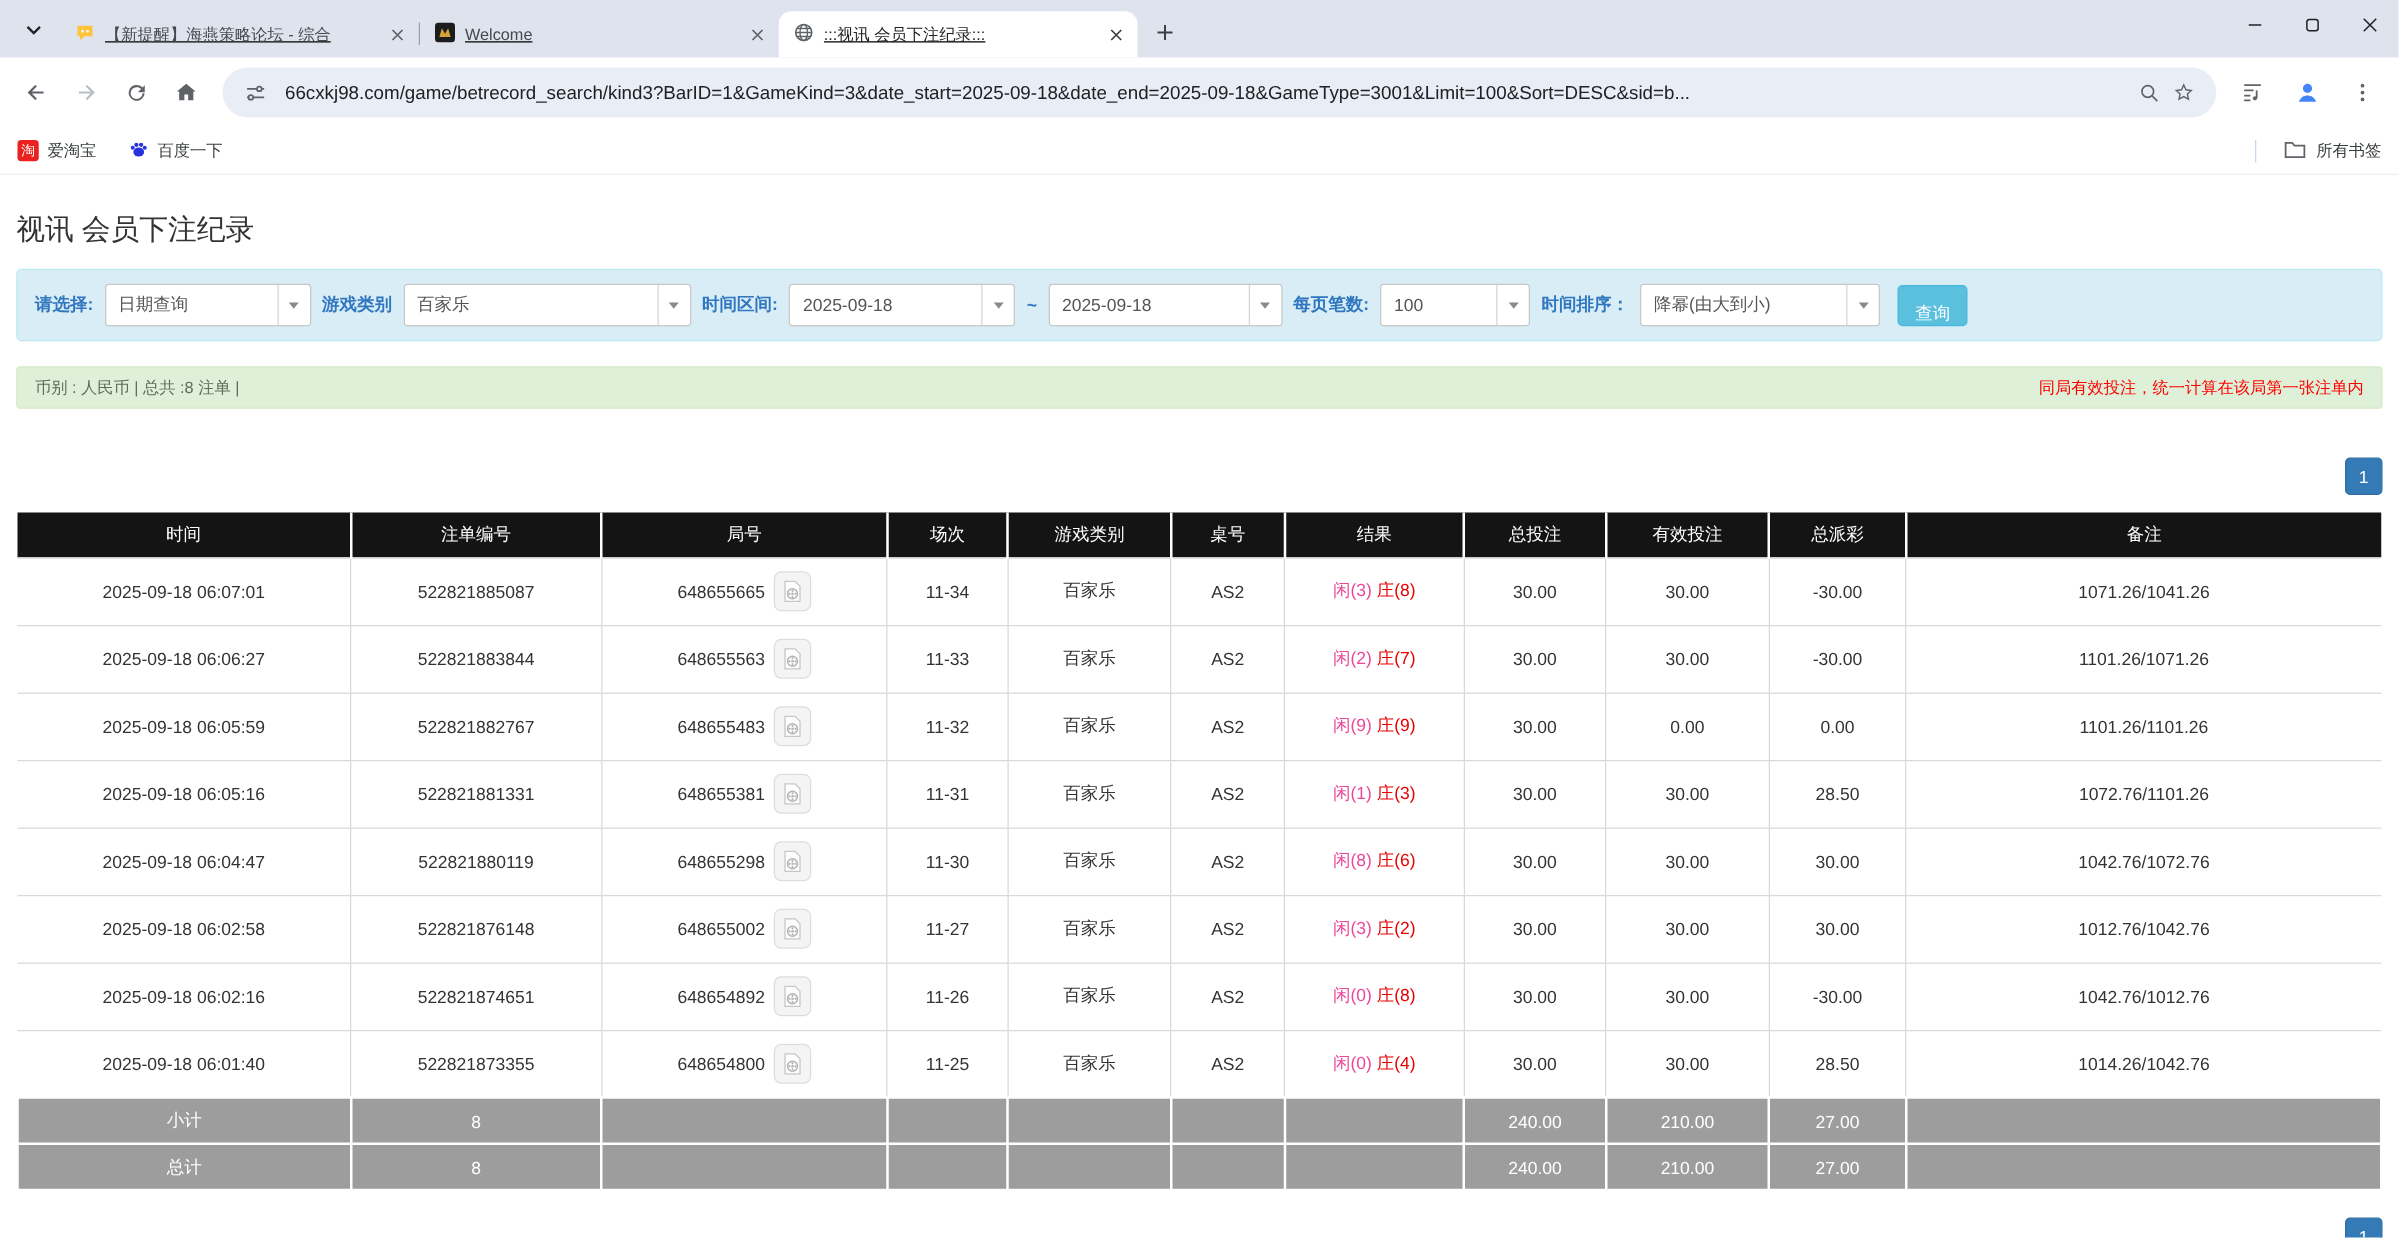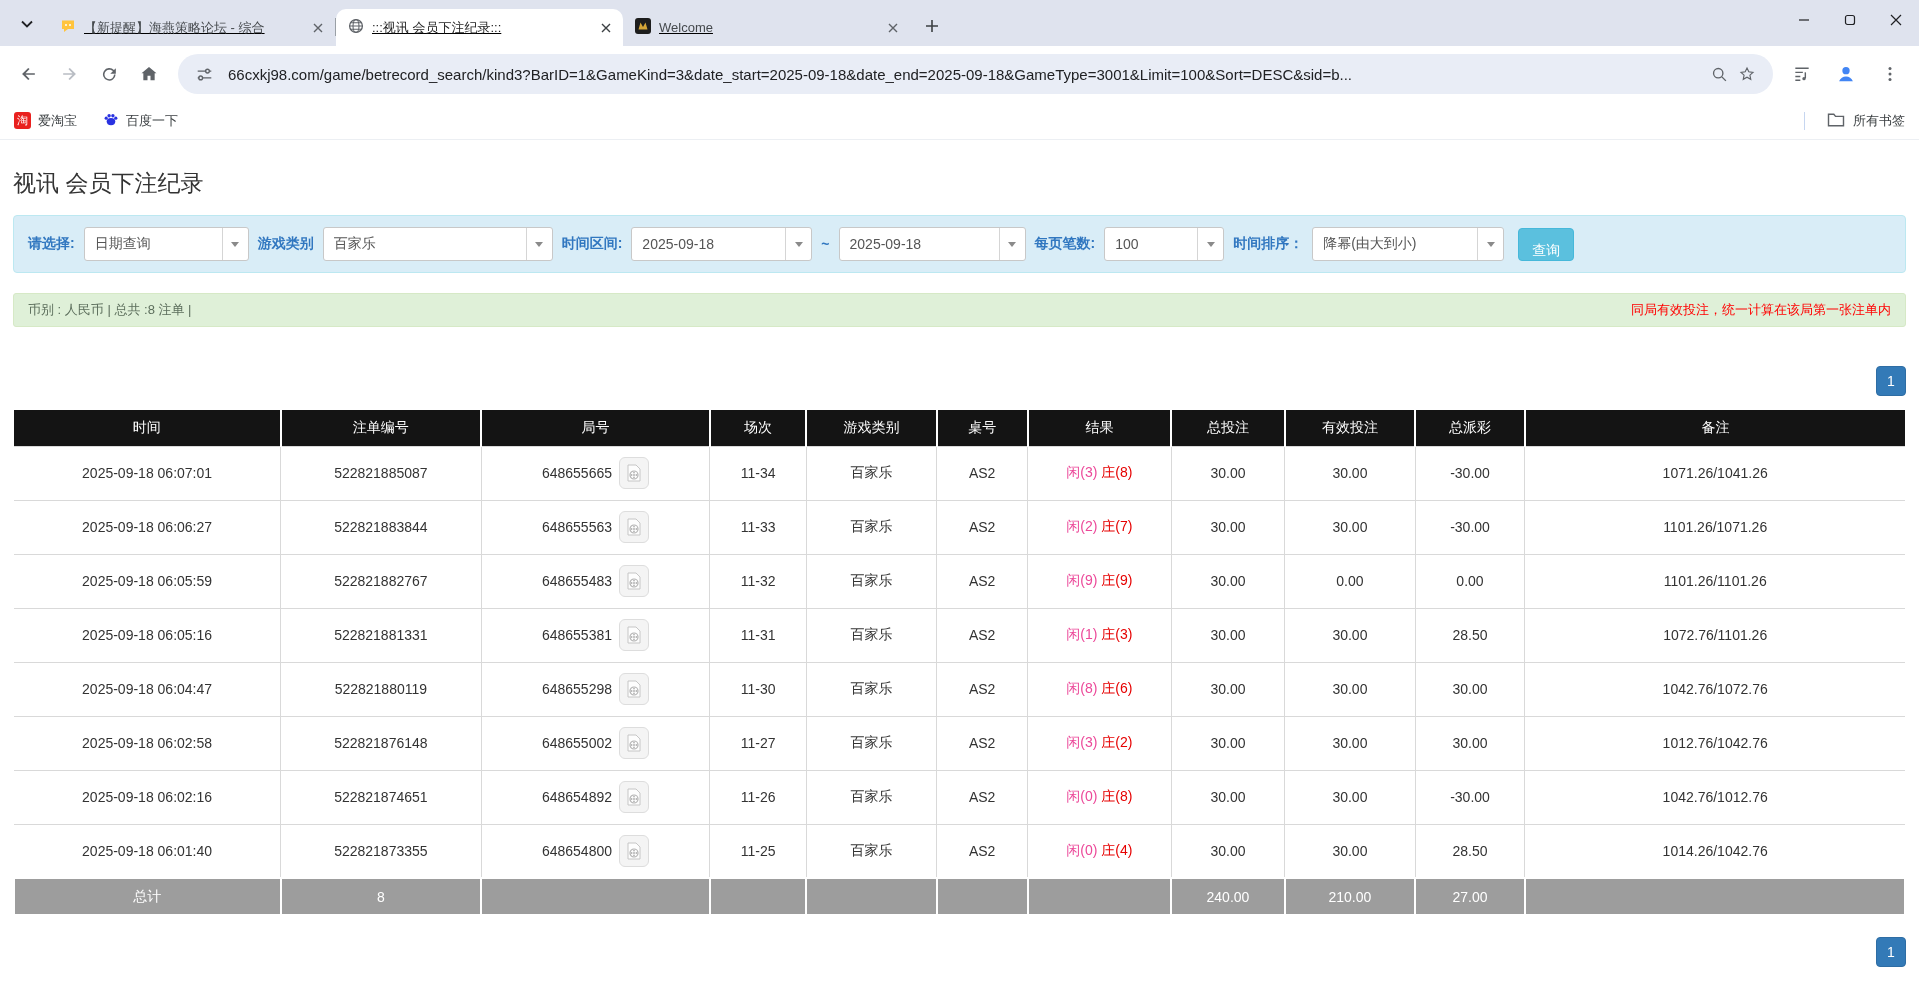--- a/index.html
+++ b/index.html
@@ -84,47 +84,47 @@
     </span>
     <span class="tab-title">【新提醒】海燕策略论坛 - 综合</span>
     <span class="tab-close">
       <svg width="10" height="10" viewBox="0 0 10 10">
           <path d="M1 1l8 8M9 1l-8 8" stroke="#5f6368" stroke-width="1.4"></path>
         </svg>
     </span>
   </div>
   <div class="tab-divider"></div>
 
+  <div class="tab">
+    <span>
+      <svg width="16" height="16" viewBox="0 0 16 16">
+          <rect width="16" height="16" rx="3" fill="#1d1d1d"></rect>
+          <path d="M3.5 11.5l2-7 2.5 4.5 2.5-4.5 2 7z" fill="#d4a537"></path>
+        </svg>
+    </span>
+    <span class="tab-title">Welcome</span>
+    <span class="tab-close">
+      <svg width="10" height="10" viewBox="0 0 10 10">
+          <path d="M1 1l8 8M9 1l-8 8" stroke="#5f6368" stroke-width="1.4"></path>
+        </svg>
+    </span>
+  </div>
+
   <div class="tab active">
     <span>
       <svg width="16" height="16" viewBox="0 0 16 16">
           <circle cx="8" cy="8" r="6.4" fill="none" stroke="#5f6368" stroke-width="1.3"></circle>
           <ellipse cx="8" cy="8" rx="3" ry="6.4" fill="none" stroke="#5f6368" stroke-width="1.1"></ellipse>
           <path d="M1.6 8h12.8M2.5 4.8h11M2.5 11.2h11" stroke="#5f6368" stroke-width="1.1"></path>
         </svg>
     </span>
     <span class="tab-title">:::视讯 会员下注纪录:::</span>
     <span class="tab-close">
       <svg width="10" height="10" viewBox="0 0 10 10">
           <path d="M1 1l8 8M9 1l-8 8" stroke="#3c4043" stroke-width="1.4"></path>
-        </svg>
-    </span>
-  </div>
-
-  <div class="tab">
-    <span>
-      <svg width="16" height="16" viewBox="0 0 16 16">
-          <rect width="16" height="16" rx="3" fill="#1d1d1d"></rect>
-          <path d="M3.5 11.5l2-7 2.5 4.5 2.5-4.5 2 7z" fill="#d4a537"></path>
-        </svg>
-    </span>
-    <span class="tab-title">Welcome</span>
-    <span class="tab-close">
-      <svg width="10" height="10" viewBox="0 0 10 10">
-          <path d="M1 1l8 8M9 1l-8 8" stroke="#5f6368" stroke-width="1.4"></path>
         </svg>
     </span>
   </div>
 
   <div class="newtab-btn">
     <svg width="14" height="14" viewBox="0 0 14 14">
         <path d="M7 1v12M1 7h12" stroke="#3c4043" stroke-width="1.6"></path>
       </svg>
   </div>
 
@@ -558,31 +558,44 @@
           <td>11-25</td>
           <td>百家乐</td>
           <td>AS2</td>
           <td><span class="res-player">闲(0)</span> <span class="res-banker">庄(4)</span></td>
           <td class="cell-total-bet">30.00</td>
           <td>30.00</td>
           <td>28.50</td>
           <td>1014.26/1042.76</td>
         </tr>
         <tr class="footer-row">
-          <td>总计</td>
+          <td>小计</td>
           <td>8</td>
           <td></td>
           <td></td>
           <td></td>
           <td></td>
           <td></td>
           <td>240.00</td>
           <td>210.00</td>
           <td>27.00</td>
           <td></td>
         </tr>
+        <tr class="footer-row">
+          <td>总计</td>
+          <td>8</td>
+          <td></td>
+          <td></td>
+          <td></td>
+          <td></td>
+          <td></td>
+          <td>240.00</td>
+          <td>210.00</td>
+          <td>27.00</td>
+          <td></td>
+        </tr>
       </tbody>
   </table>
 
   <div class="pagination-row bottom">
     <div class="page-btn">1</div>
   </div>
 </div>
 
 </body></html>

